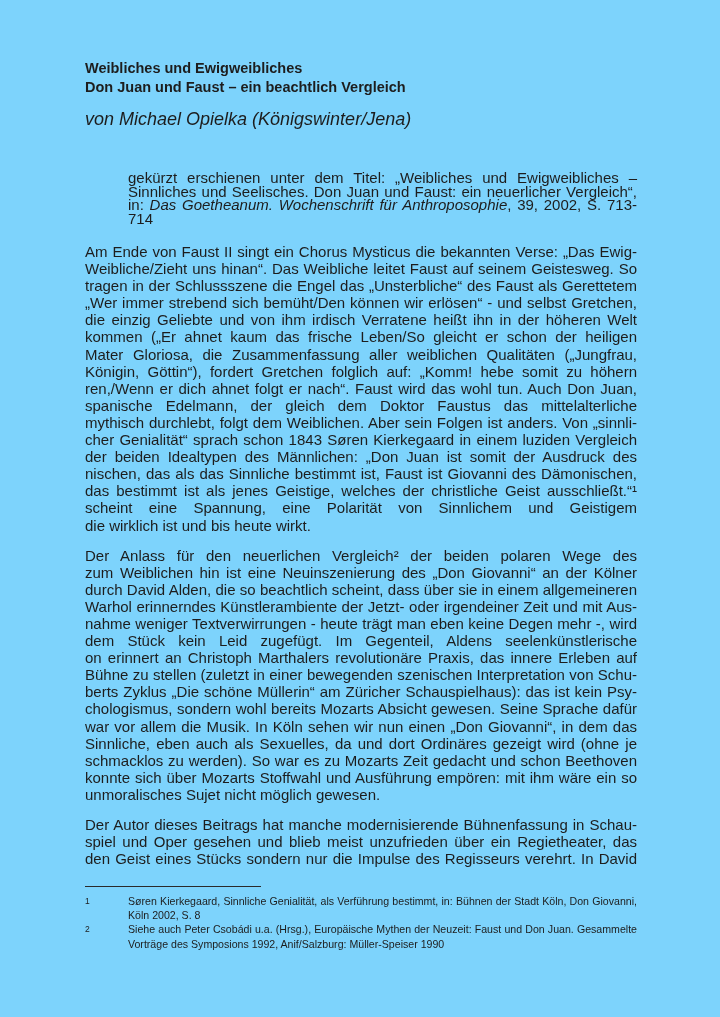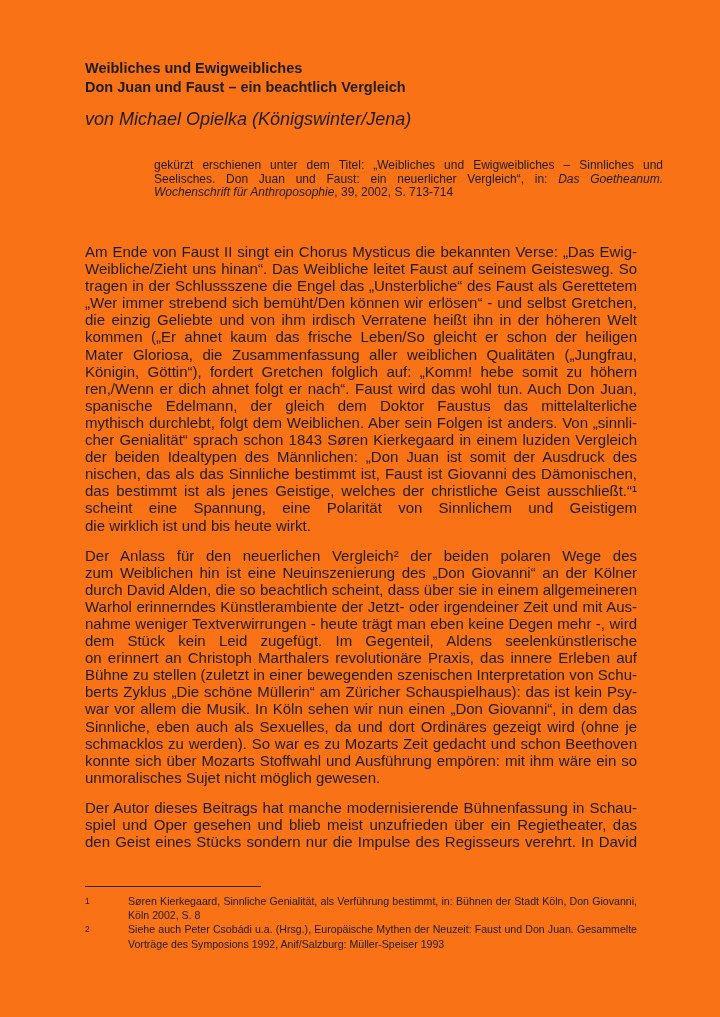--- a/index.html
+++ b/index.html
@@ -4,21 +4,21 @@
 <style>
   html, body {
     margin: 0;
     padding: 0;
     background: #ffffff;
   }
   .page {
     position: relative;
     width: 720px;
     height: 1017px;
-    background: #f97316;
+    background: #7dd3fc;
     font-family: "Liberation Sans", sans-serif;
     color: #1d1d1d;
     overflow: hidden;
   }
   .doc-title {
     position: absolute;
     left: 85px;
     top: 59px;
     width: 552px;
     font-size: 14.5px;
@@ -30,26 +30,25 @@
     left: 85px;
     top: 110px;
     width: 552px;
     font-size: 18px;
     font-style: italic;
     line-height: 18px;
   }
   .pub-note {
     position: absolute;
     left: 128px;
-    top: 159px;
+    top: 171px;
     width: 509px;
-    font-size: 12px;
+    font-size: 15px;
     line-height: 13.7px;
     text-align: justify;
-    margin-left: 26px;
   }
   .pub-note .italic { font-style: italic; }
   .body-text {
     position: absolute;
     left: 85px;
     top: 243px;
     width: 552px;
     font-size: 15px;
   }
   .paragraph { margin: 0 0 13px 0; }
@@ -135,20 +134,21 @@
     <div class="paragraph">
       <div class="line">Der Anlass für den neuerlichen Vergleich² der beiden polaren Wege des Männlichem</div>
       <div class="line">zum Weiblichen hin ist eine Neuinszenierung des „Don Giovanni“ an der Kölner Oper</div>
       <div class="line">durch David Alden, die so beachtlich scheint, dass über sie in einem allgemeineren</div>
       <div class="line">Warhol erinnerndes Künstlerambiente der Jetzt- oder irgendeiner Zeit und mit Aus-</div>
       <div class="line">nahme weniger Textverwirrungen - heute trägt man eben keine Degen mehr -, wird</div>
       <div class="line">dem Stück kein Leid zugefügt. Im Gegenteil, Aldens seelenkünstlerische Präsentati-</div>
       <div class="line">on erinnert an Christoph Marthalers revolutionäre Praxis, das innere Erleben auf die</div>
       <div class="line">Bühne zu stellen (zuletzt in einer bewegenden szenischen Interpretation von Schu-</div>
       <div class="line">berts Zyklus „Die schöne Müllerin“ am Züricher Schauspielhaus): das ist kein Psy-</div>
+      <div class="line">chologismus, sondern wohl bereits Mozarts Absicht gewesen. Seine Sprache dafür</div>
       <div class="line">war vor allem die Musik. In Köln sehen wir nun einen „Don Giovanni“, in dem das</div>
       <div class="line">Sinnliche, eben auch als Sexuelles, da und dort Ordinäres gezeigt wird (ohne je ge-</div>
       <div class="line">schmacklos zu werden). So war es zu Mozarts Zeit gedacht und schon Beethoven</div>
       <div class="line">konnte sich über Mozarts Stoffwahl und Ausführung empören: mit ihm wäre ein so</div>
       <div class="line last">unmoralisches Sujet nicht möglich gewesen.</div>
     </div>
 
     <div class="paragraph">
       <div class="line">Der Autor dieses Beitrags hat manche modernisierende Bühnenfassung in Schau-</div>
       <div class="line">spiel und Oper gesehen und blieb meist unzufrieden über ein Regietheater, das nicht</div>
@@ -158,17 +158,17 @@
   </div>
 
   <div class="footnotes">
     <div class="fn-rule"></div>
     <div class="footnote">
       <div class="fn-marker">1</div>
       <div class="fn-text">Søren Kierkegaard, Sinnliche Genialität, als Verführung bestimmt, in: Bühnen der Stadt Köln, Don Giovanni, Köln 2002, S. 8</div>
     </div>
     <div class="footnote">
       <div class="fn-marker">2</div>
-      <div class="fn-text">Siehe auch Peter Csobádi u.a. (Hrsg.), Europäische Mythen der Neuzeit: Faust und Don Juan. Gesammelte Vorträge des Symposions 1992, Anif/Salzburg: Müller-Speiser 1993</div>
+      <div class="fn-text">Siehe auch Peter Csobádi u.a. (Hrsg.), Europäische Mythen der Neuzeit: Faust und Don Juan. Gesammelte Vorträge des Symposions 1992, Anif/Salzburg: Müller-Speiser 1990</div>
     </div>
   </div>
 
 </div>
 
 </body></html>

